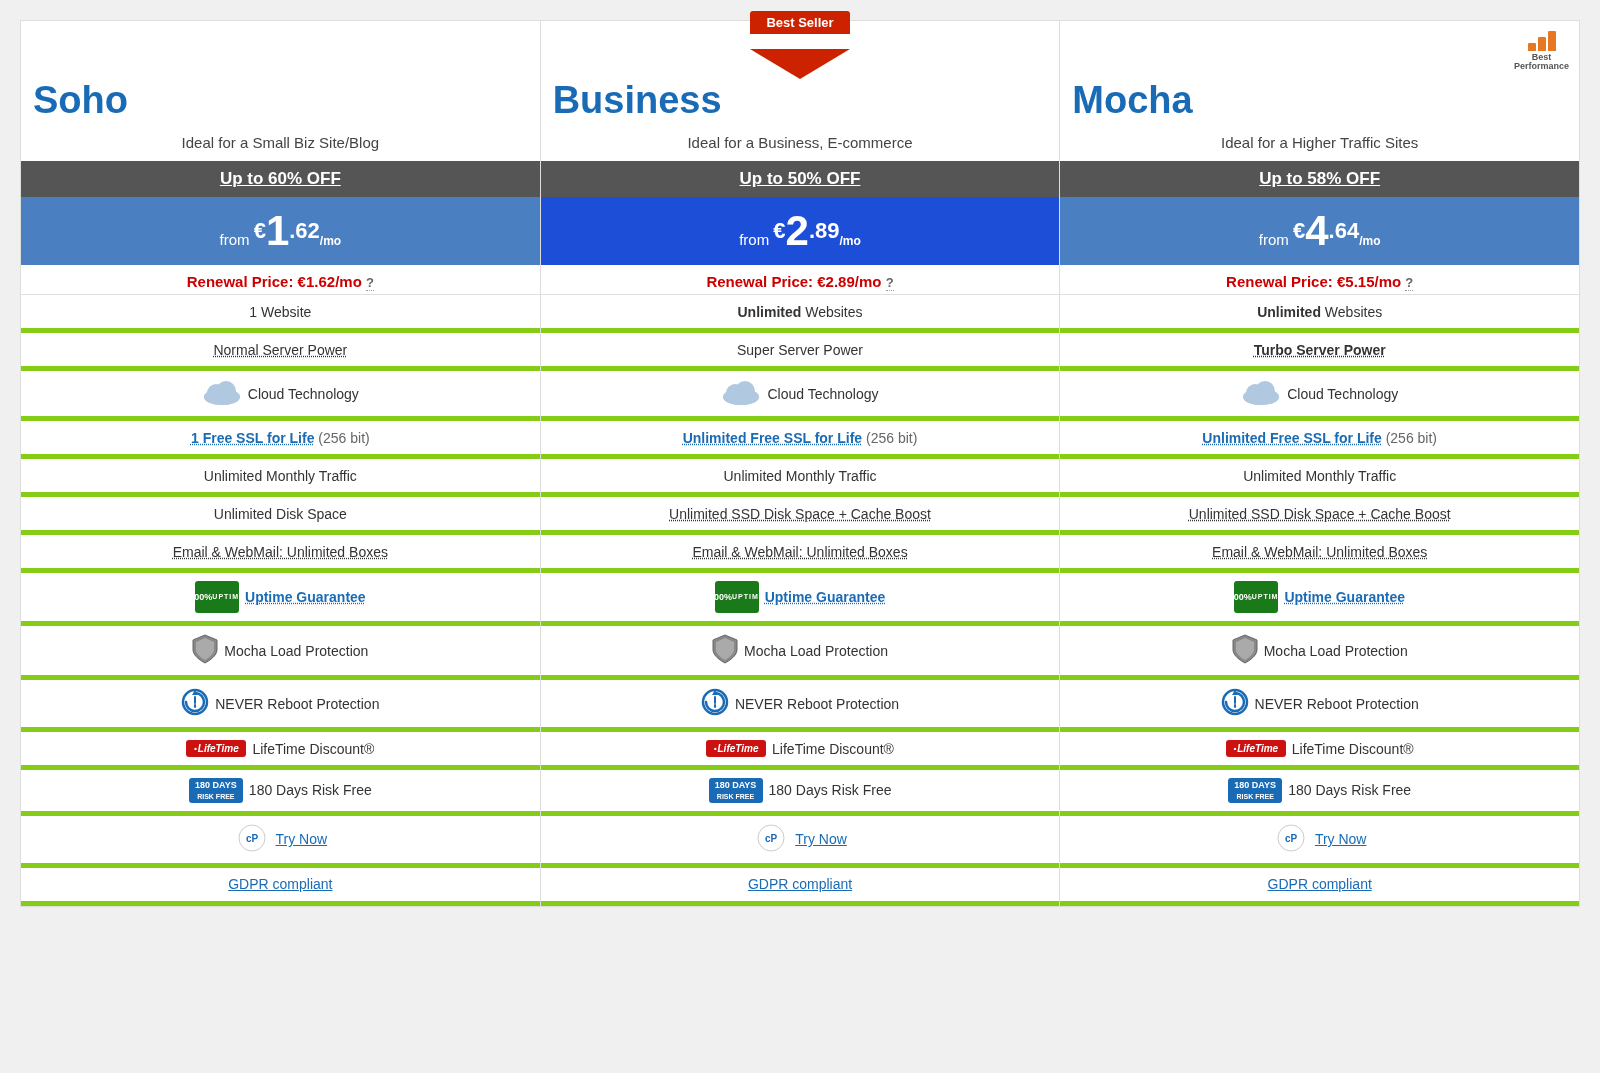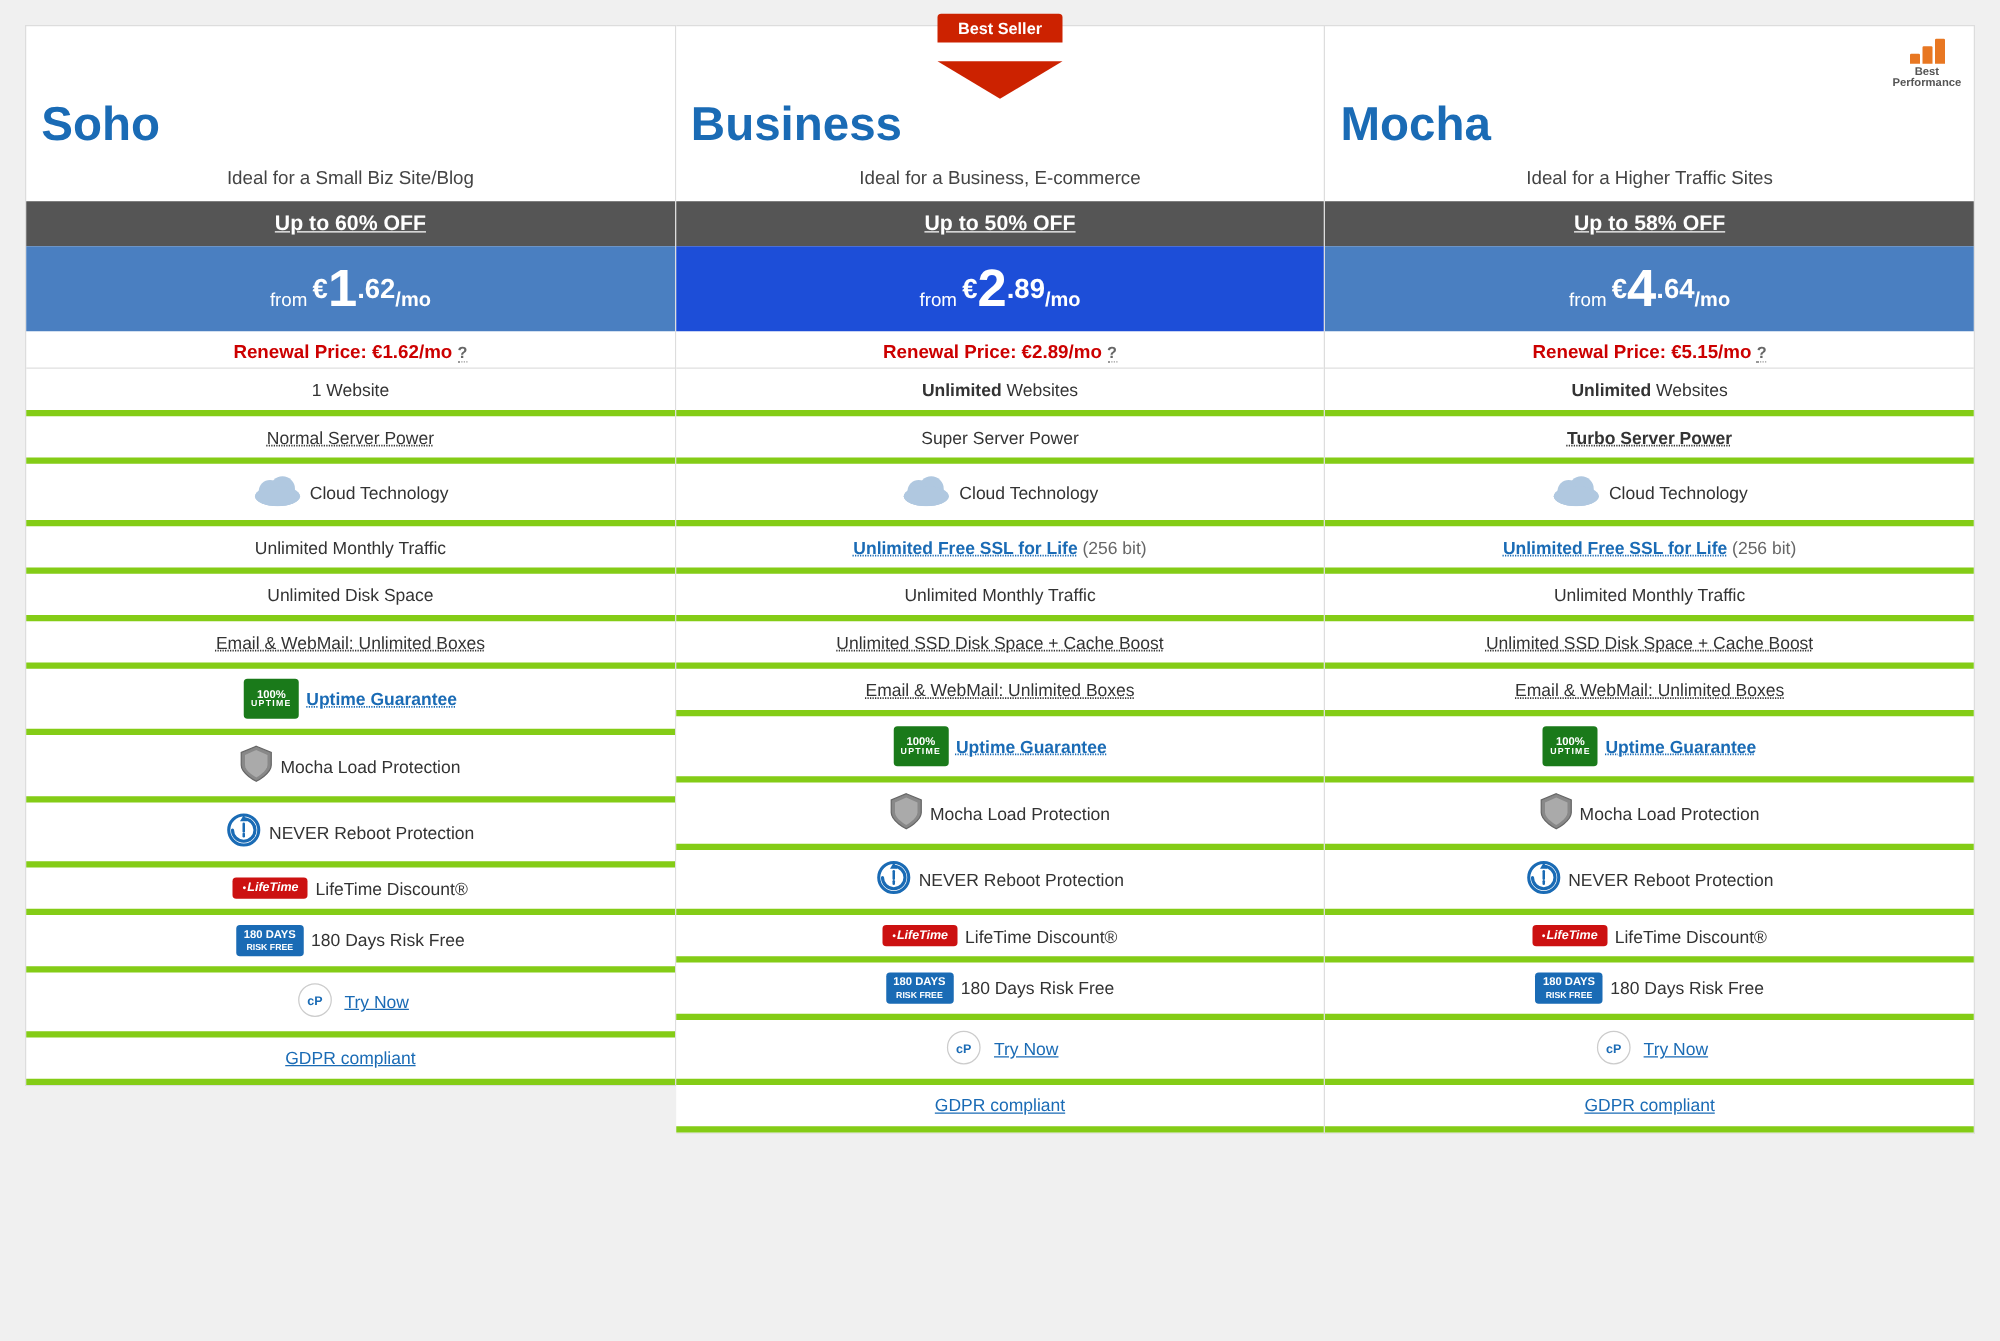--- a/index.html
+++ b/index.html
@@ -57,21 +57,21 @@
     .price-large {
       font-size: 42px;
       font-weight: bold;
     }
     .price-sup {
       font-size: 22px;
       font-weight: bold;
       vertical-align: super;
     }
     .price-sub {
-      font-size: 16px;
+      font-size: 12px;
       font-weight: bold;
     }
     .renewal-price {
       text-align: center;
       padding: 8px 0 4px;
       font-size: 15px;
       color: #cc0000;
       font-weight: bold;
       border-bottom: 1px solid #e0e0e0;
     }
@@ -155,21 +155,20 @@
       display: inline-flex;
       align-items: center;
       justify-content: center;
       width: 44px;
       height: 32px;
       background: #1a7a1a;
       color: #fff;
       font-size: 8px;
       font-weight: bold;
       border-radius: 3px;
-      flex-direction: column;
       line-height: 1.1;
       text-align: center;
     }
     .lifetime-badge {
       display: inline-flex;
       align-items: center;
       justify-content: center;
       background: #cc1111;
       color: #fff;
       font-size: 10px;
@@ -243,20 +242,26 @@
       <div class="feature-row">
         <span><svg width="40" height="26" viewBox="0 0 40 26" xmlns="http://www.w3.org/2000/svg">
     <ellipse cx="20" cy="18" rx="18" ry="8" fill="#b0c8e0"></ellipse>
     <ellipse cx="14" cy="14" rx="9" ry="9" fill="#b0c8e0"></ellipse>
     <ellipse cx="24" cy="12" rx="10" ry="10" fill="#b0c8e0"></ellipse>
     <ellipse cx="20" cy="18" rx="18" ry="8" fill="#b0c8e0"></ellipse>
   </svg></span>
              <span>Cloud Technology</span>
       </div>
       <div class="feature-row">
+        <span>
+      <a class="blue-link">1 Free SSL for Life</a>
+      <span class="ssl-bit">(256 bit)</span>
+    </span>
+      </div>
+      <div class="feature-row">
         <span>Unlimited Monthly Traffic</span>
       </div>
       <div class="feature-row">
         <span>Unlimited Disk Space</span>
       </div>
       <div class="feature-row">
         <span style="text-decoration:underline;text-decoration-style:dotted;color:#333">Email &amp; WebMail: Unlimited Boxes</span>
       </div>
       <div class="feature-row">
         <span class="uptime-badge">

